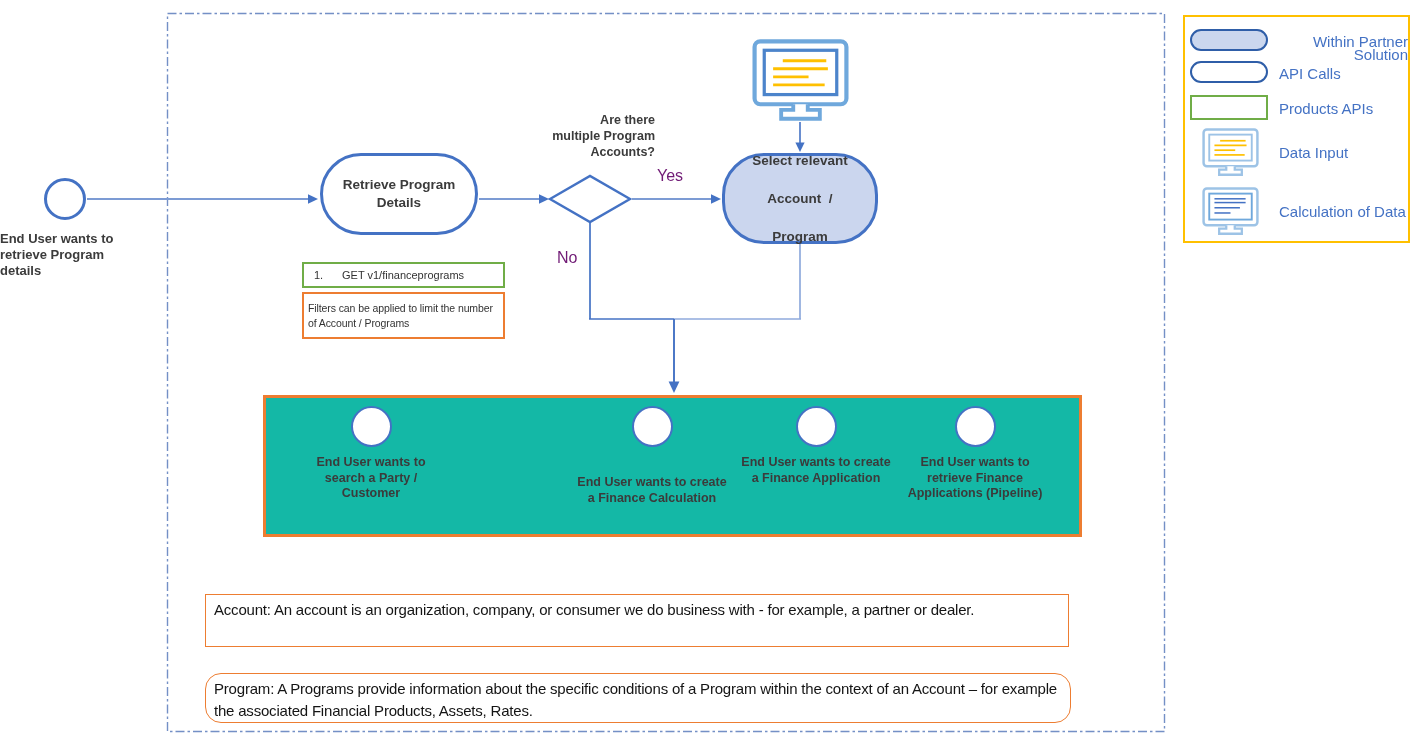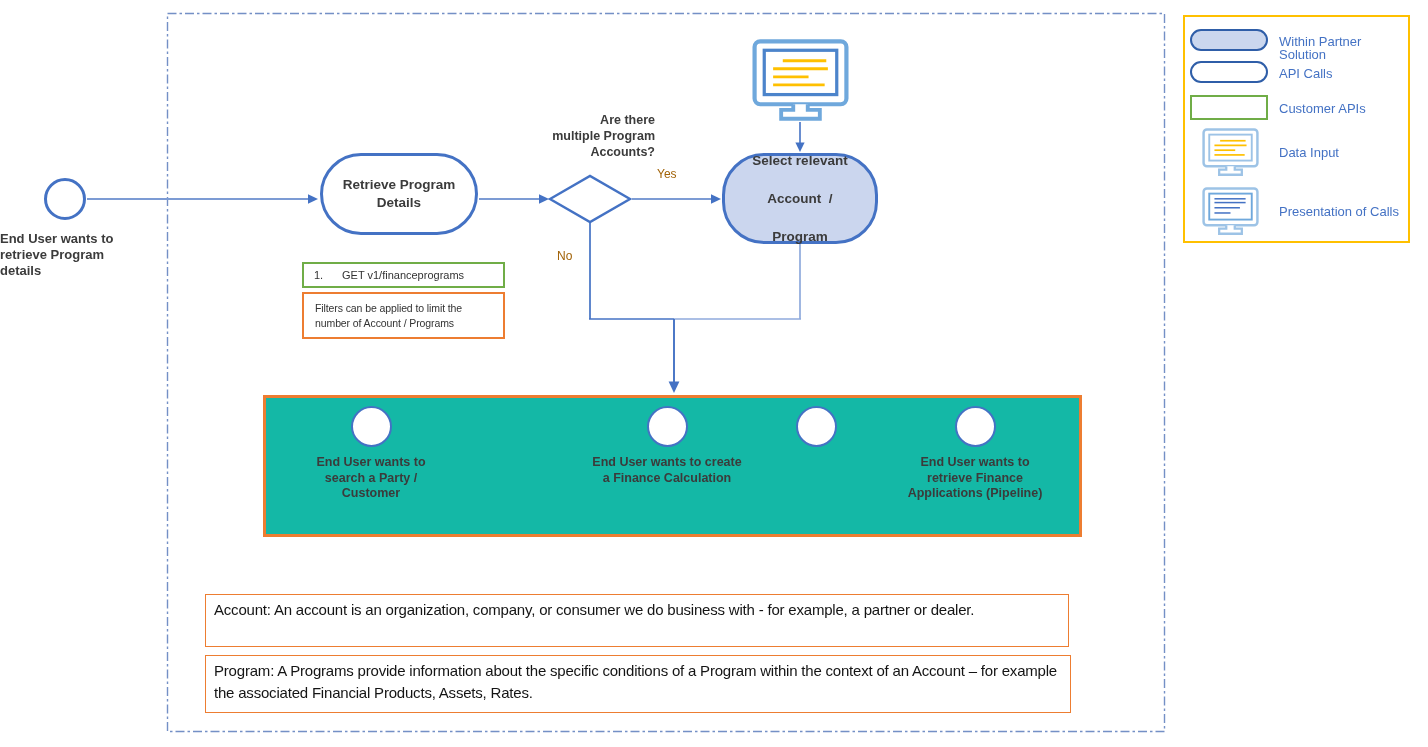--- a/index.html
+++ b/index.html
@@ -19,32 +19,32 @@
     position:absolute;box-sizing:border-box;border:3px solid #4472C4;
     border-radius:42px;background:#fff;display:flex;flex-direction:column;
     align-items:center;justify-content:center;text-align:center;
   }
   .pill.filled{background:#CBD6EE;}
   .pill .ln{white-space:pre;font-weight:bold;color:#3B3B3B;font-size:13.5px;line-height:18px;}
 
   .bold-label{font-weight:bold;color:#3B3B3B;text-align:left;line-height:16px;font-size:13px;}
   .question{position:absolute;text-align:right;font-weight:bold;color:#3B3B3B;font-size:12.5px;line-height:16px;}
   .question .ln{white-space:pre;}
-  .branch-label{position:absolute;color:#a16207;font-size:12px;}
+  .branch-label{position:absolute;color:#701a75;font-size:16px;}
 
   .api-box{
     position:absolute;left:302px;top:262px;width:203px;height:26px;box-sizing:border-box;
     border:2.5px solid #70AD47;background:#fff;display:flex;align-items:center;
     font-size:11px;color:#333;
   }
   .api-num{margin-left:10px;width:28px;}
   .filters-box{
     position:absolute;left:302px;top:292px;width:203px;height:47px;box-sizing:border-box;
     border:2.5px solid #ED7D31;background:#fff;font-size:10.5px;color:#333;
-    padding:7px 11px;line-height:15px;letter-spacing:-0.1px;
+    padding:7px 4px;line-height:15px;letter-spacing:-0.1px;
   }
 
   .steps-box{
     position:absolute;left:263px;top:395px;width:819px;height:142px;box-sizing:border-box;
     border:3px solid #ED7D31;background:#14b8a6;
   }
   .step{position:absolute;top:8px;width:150px;display:flex;flex-direction:column;align-items:center;}
   .step .step-circle{
     width:41px;height:41px;box-sizing:border-box;border:2.5px solid #4472C4;
     border-radius:50%;background:#fff;
@@ -56,21 +56,21 @@
     border:1.5px solid #ED7D31;background:#fff;color:#141414;
     font-size:15px;line-height:22px;padding:4px 10px 0 8px;letter-spacing:-0.2px;
   }
   .def-box b{font-weight:normal;}
 
   
   .legend{
     position:absolute;left:1183px;top:15px;width:227px;height:228px;box-sizing:border-box;
     border:2.5px solid #FFC000;background:#fff;
   }
-  .legend-label{position:absolute;left:94px;color:#4472C4;font-size:13px;line-height:13px;}
+  .legend-label{position:absolute;left:94px;color:#4472C4;font-size:15px;line-height:13px;text-align:right;}
   .lg-pill{
     position:absolute;left:5px;width:78px;height:22px;box-sizing:border-box;
     border:2.5px solid #2F5EA8;border-radius:12px;background:#fff;
   }
   .lg-pill.filled{background:#CBD7EE;}
   .lg-rect{
     position:absolute;left:5px;width:78px;height:25px;box-sizing:border-box;
     border:2.5px solid #70AD47;background:#fff;
   }
 </style>
@@ -157,49 +157,50 @@
     <line x1="13" y1="23.5" x2="35" y2="23.5" stroke="#FFC000" stroke-width="1.8"></line>
     <line x1="13" y1="28.5" x2="45" y2="28.5" stroke="#FFC000" stroke-width="1.8"></line>
     <path d="M25.5 40.5 L25.5 44 L18 44 L18 49.5 L42 49.5 L42 44 L34.5 44 L34.5 40.5" fill="#fff" stroke="#6FA8DC" stroke-width="2.4"></path>
   </svg>
 
   <div class="steps-box">
     <div class="step" style="left:30px;">
       <div class="step-circle"></div>
       <div class="step-label">End User wants to search a Party / Customer</div>
     </div>
-    <div class="step" style="left:326px;">
+    <div class="step" style="left:311px;gap:20px;">
       <div class="step-circle"></div>
       <div class="step-label">End User wants to create a Finance Calculation</div>
     </div>
     <div class="step" style="left:475px;">
       <div class="step-circle"></div>
+      <div class="step-label">End User wants to create a Finance Application</div>
     </div>
     <div class="step" style="left:634px;">
       <div class="step-circle"></div>
       <div class="step-label">End User wants to retrieve Finance Applications (Pipeline)</div>
     </div>
   </div>
 
   <div class="def-box" style="top:594px;width:864px;height:53px;">
     <b>Account</b><span>: An account is an organization, company, or consumer we do business with - for example, a partner or dealer.</span>
   </div>
-  <div class="def-box" style="top:655px;width:866px;height:58px;">
+  <div class="def-box" style="top:673px;width:866px;height:50px;border-radius:16px;">
     <b>Program</b><span>: A Programs provide information about the specific conditions of a Program within the context of an Account – for example the associated Financial Products, Assets, Rates.</span>
   </div>
 
   <div class="legend">
     <div class="lg-pill filled" style="top:12px;"></div>
     <div class="legend-label" style="top:18px;">Within Partner Solution</div>
 
     <div class="lg-pill" style="top:44px;"></div>
     <div class="legend-label" style="top:50px;">API Calls</div>
 
     <div class="lg-rect" style="top:78px;"></div>
-    <div class="legend-label" style="top:85px;">Customer APIs</div>
+    <div class="legend-label" style="top:85px;">Products APIs</div>
 
     <svg class="abs" style="left:17px;top:111px;" width="57" height="51" viewBox="0 0 60 54">
       <rect x="1.5" y="1.5" width="57" height="39" rx="3.5" fill="#fff" stroke="#9DC3E6" stroke-width="2.6"></rect>
       <rect x="7.5" y="7" width="45" height="27.5" fill="#fff" stroke="#9DC3E6" stroke-width="2"></rect>
       <line x1="19" y1="13.5" x2="46" y2="13.5" stroke="#FFC000" stroke-width="1.8"></line>
       <line x1="13" y1="18.5" x2="47" y2="18.5" stroke="#FFC000" stroke-width="1.8"></line>
       <line x1="13" y1="23.5" x2="35" y2="23.5" stroke="#FFC000" stroke-width="1.8"></line>
       <line x1="13" y1="28.5" x2="45" y2="28.5" stroke="#FFC000" stroke-width="1.8"></line>
       <path d="M25.5 40.5 L25.5 44 L18 44 L18 49.5 L42 49.5 L42 44 L34.5 44 L34.5 40.5" fill="#fff" stroke="#9DC3E6" stroke-width="2.4"></path>
     </svg>
@@ -207,16 +208,16 @@
 
     <svg class="abs" style="left:17px;top:170px;" width="57" height="51" viewBox="0 0 60 54">
       <rect x="1.5" y="1.5" width="57" height="39" rx="3.5" fill="#fff" stroke="#9DC3E6" stroke-width="2.6"></rect>
       <rect x="7.5" y="7" width="45" height="27.5" fill="#fff" stroke="#6FA8DC" stroke-width="2"></rect>
       <line x1="13" y1="12.5" x2="46" y2="12.5" stroke="#4472C4" stroke-width="1.6"></line>
       <line x1="13" y1="16.5" x2="46" y2="16.5" stroke="#4472C4" stroke-width="1.6"></line>
       <line x1="13" y1="22" x2="40" y2="22" stroke="#4472C4" stroke-width="1.6"></line>
       <line x1="13" y1="27.5" x2="30" y2="27.5" stroke="#4472C4" stroke-width="1.6"></line>
       <path d="M25.5 40.5 L25.5 44 L18 44 L18 49.5 L42 49.5 L42 44 L34.5 44 L34.5 40.5" fill="#fff" stroke="#9DC3E6" stroke-width="2.4"></path>
     </svg>
-    <div class="legend-label" style="top:188px;">Presentation of Calls</div>
+    <div class="legend-label" style="top:188px;">Calculation of Data</div>
   </div>
 
 </div>
 
 </body></html>

